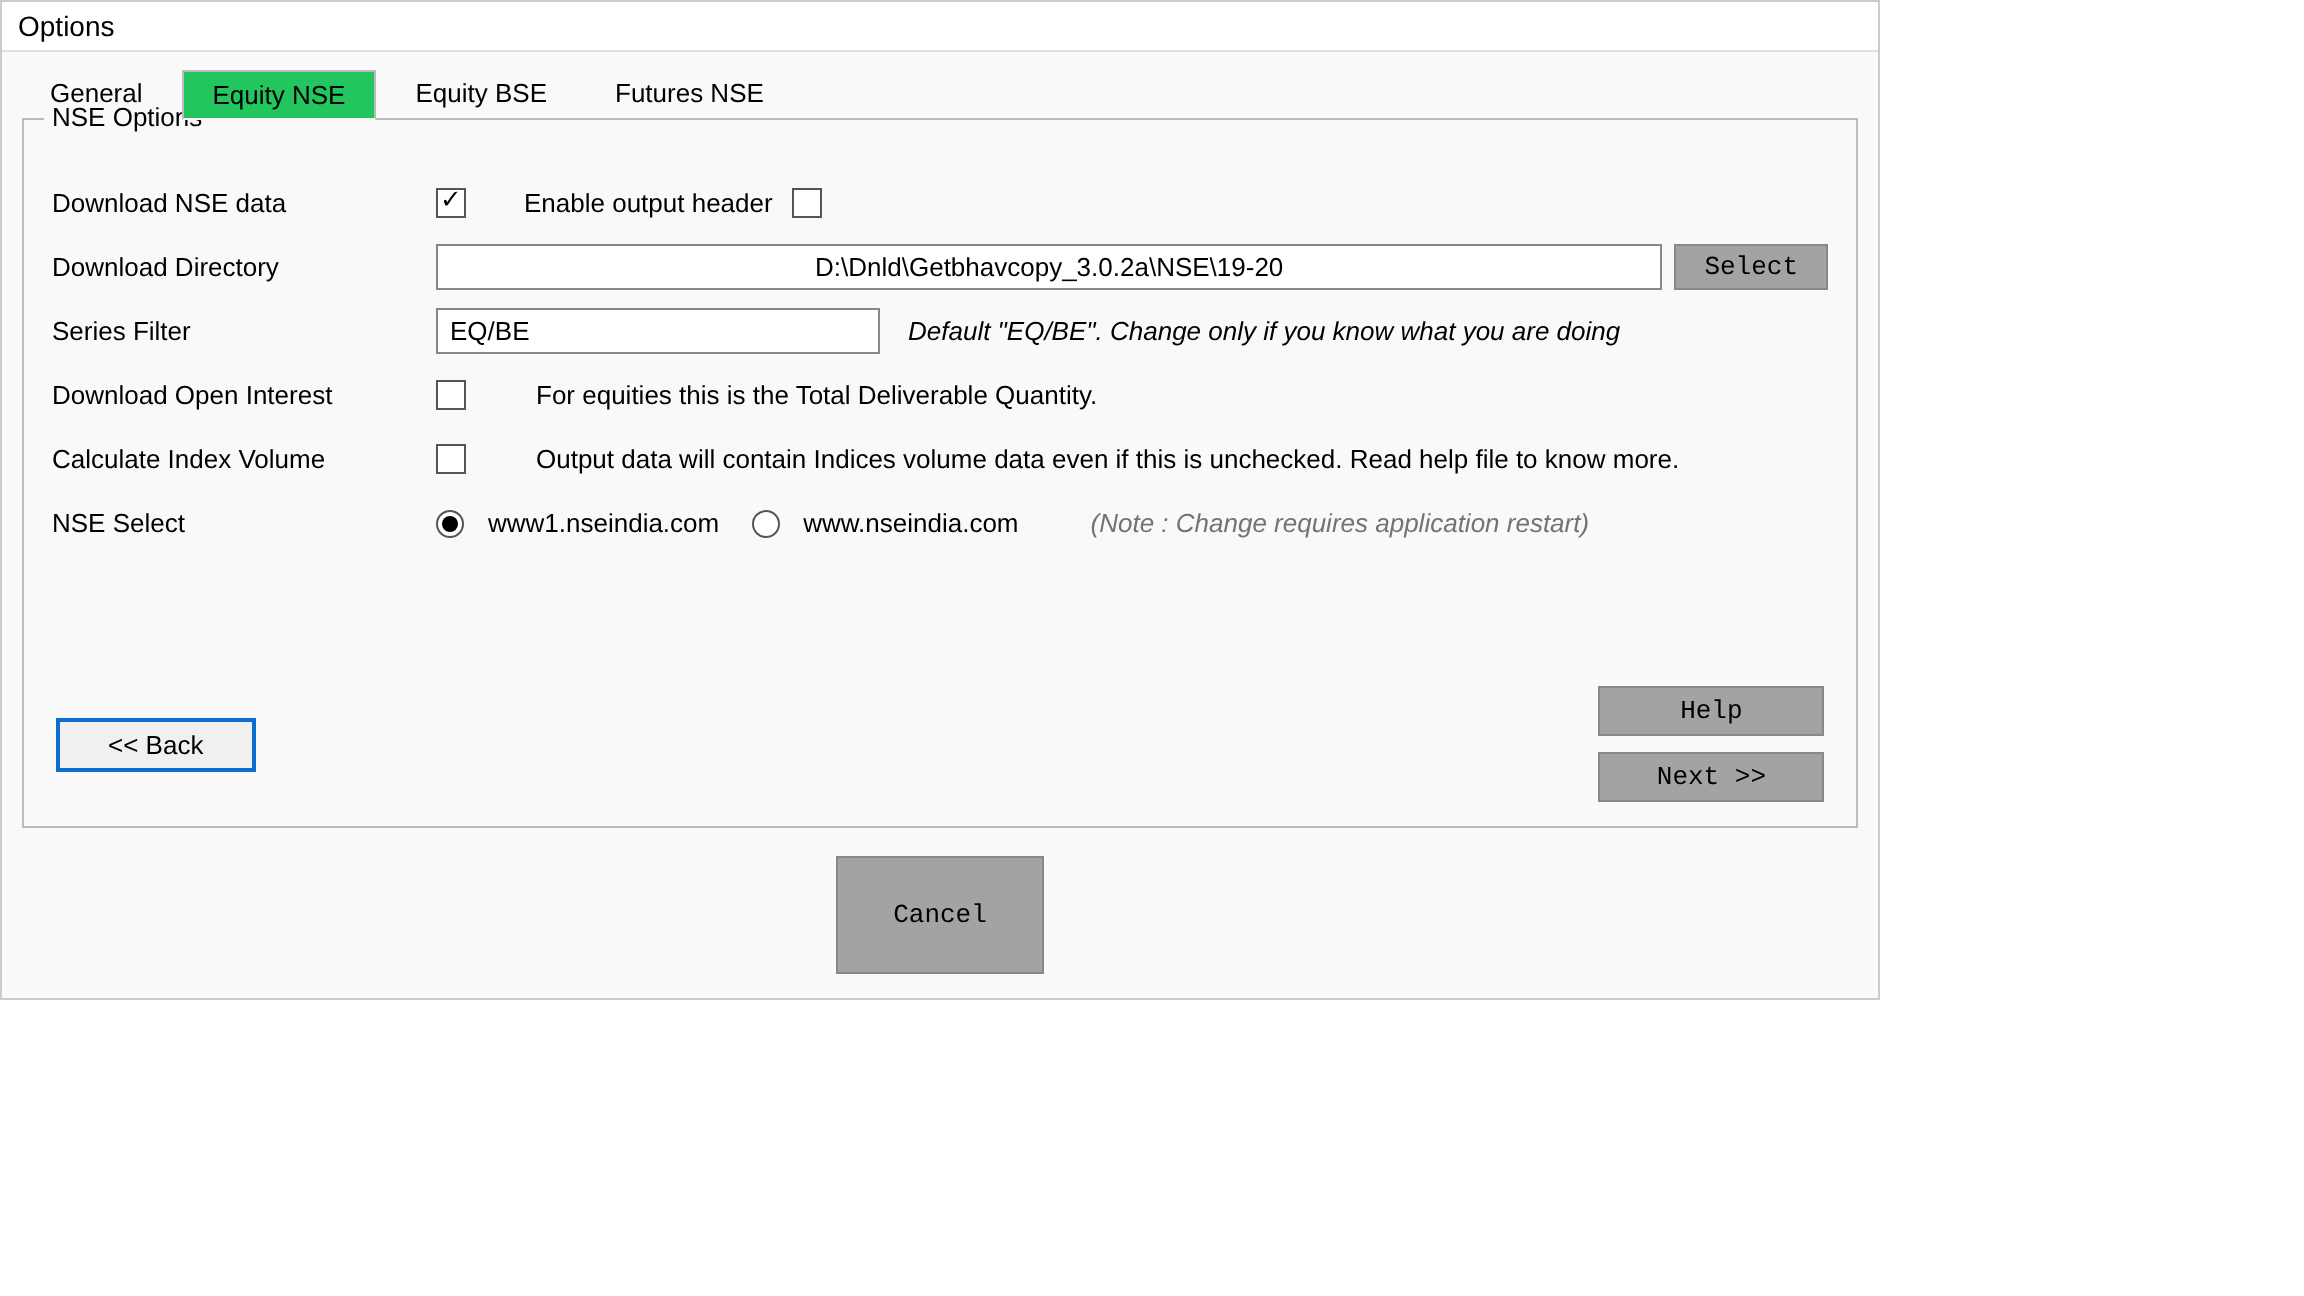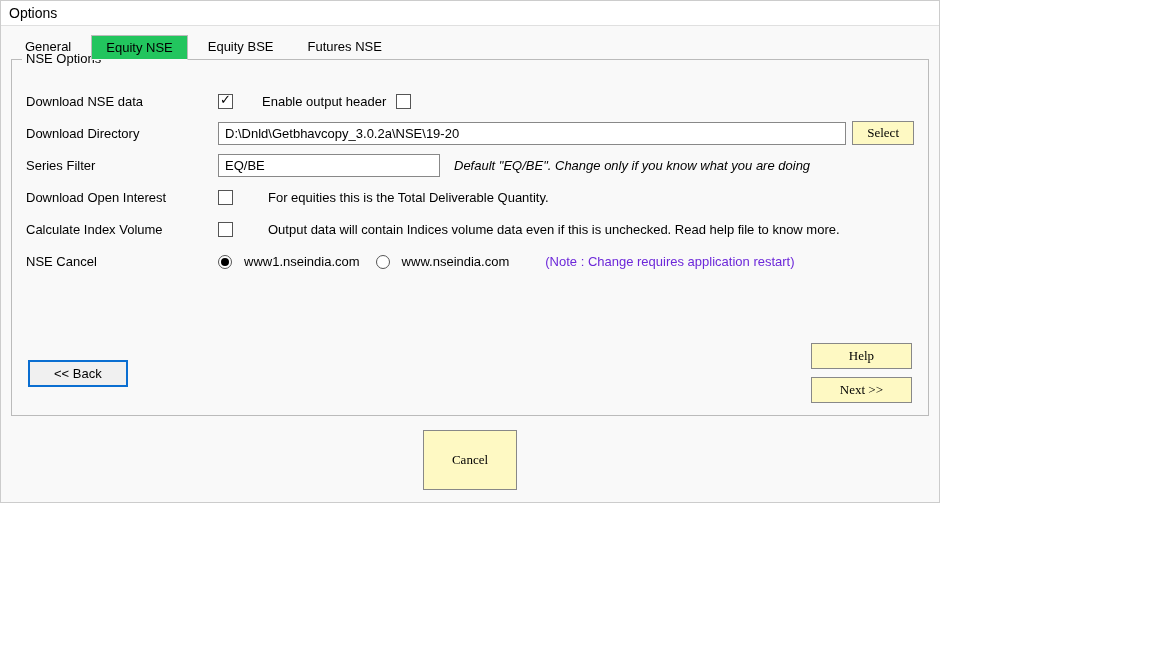--- a/index.html
+++ b/index.html
@@ -101,27 +101,27 @@
     font-size: 13px;
     color: #000;
   }
   input[type="text"] {
     border: 1px solid #888;
     padding: 3px 6px;
     font-family: inherit;
     font-size: 13px;
     background: #fff;
   }
-  .dir-input { width: 637px; }
+  .dir-input { width: 637px; text-align: center; }
   .filter-input { width: 222px; }
   .btn {
     border: 1px solid #888;
-    background: #fef9c3;
+    background: #a3a3a3;
     padding: 3px 18px;
-    font-family: Liberation Serif, serif;
+    font-family: Liberation Mono, monospace;
     font-size: 13px;
     cursor: pointer;
   }
   .btn-select {
     margin-left: 6px;
     padding: 3px 14px;
   }
   .hint {
     margin-left: 14px;
     font-style: italic;
@@ -150,21 +150,22 @@
     position: absolute;
     top: 2px;
     left: 2px;
     width: 8px;
     height: 8px;
     border-radius: 50%;
     background: #000;
   }
   .radio-label { margin-right: 8px; }
   .note-red {
-    color: #6d28d9;
+    color: #737373;
+    font-style: italic;
     margin-left: 20px;
   }
   .button-row {
     display: flex;
     justify-content: space-between;
     align-items: center;
     margin-top: 70px;
     padding: 0 2px;
   }
   .btn-back {
@@ -239,21 +240,21 @@
 
       <div class="row">
         <div class="label-col">Calculate Index Volume</div>
         <div class="checkbox-col">
           <input type="checkbox" style="">
         </div>
         <span class="row-text">Output data will contain Indices volume data even if this is unchecked. Read help file to know more.</span>
       </div>
 
       <div class="row">
-        <div class="label-col">NSE Cancel</div>
+        <div class="label-col">NSE Select</div>
         <div class="radio-group">
           <input type="radio" name="server" checked="" style="">
           <span class="radio-label">www1.nseindia.com</span>
           <input type="radio" name="server" style="">
           <span class="radio-label">www.nseindia.com</span>
           <span class="note-red">(Note : Change requires application restart)</span>
         </div>
       </div>
 
       <div class="button-row">

